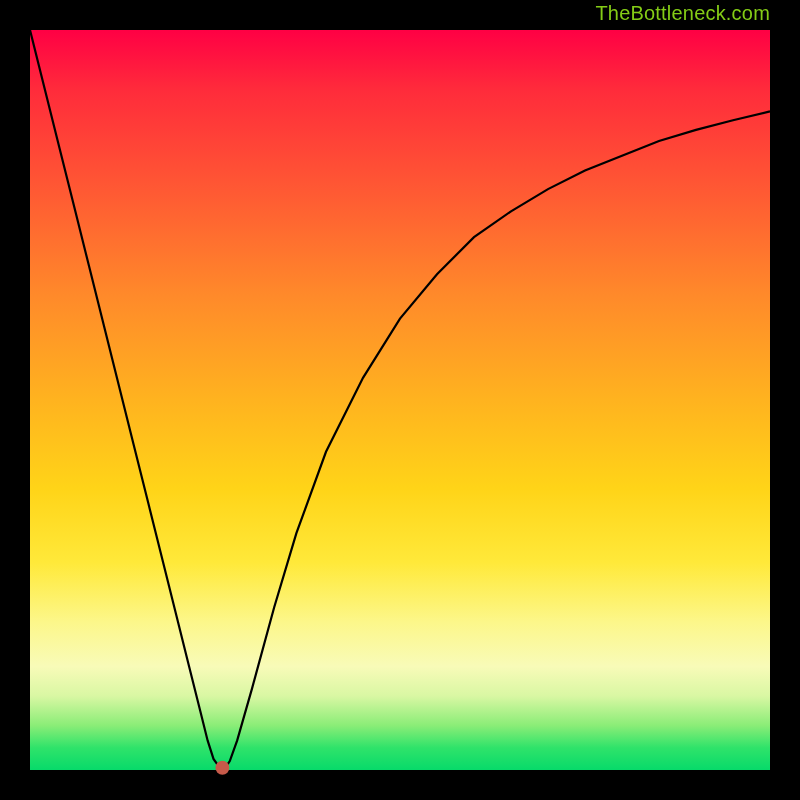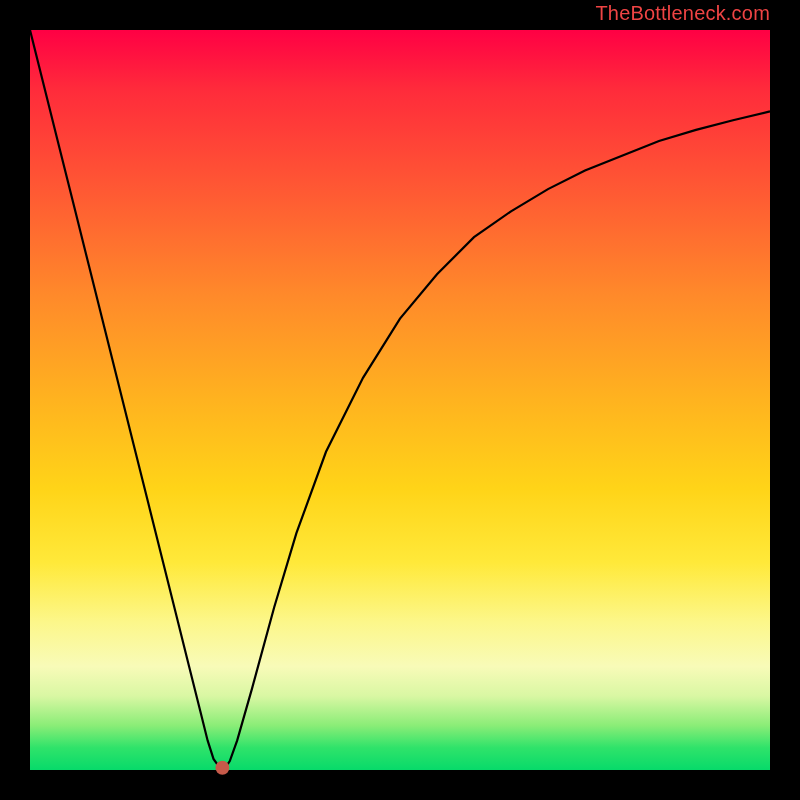--- a/index.html
+++ b/index.html
@@ -43,21 +43,21 @@
     left: 0;
     top: 0;
     width: 740px;
     height: 740px;
     overflow: visible;
   }
   .watermark {
     position: absolute;
     top: 2px;
     right: 30px;
-    color: #ef4444;
+    color: #84cc16;
     font-size: 20px;
     font-weight: 500;
     letter-spacing: 0.2px;
     user-select: none;
   }
 </style>
 </head>
 <body>
 
 <div class="frame">

